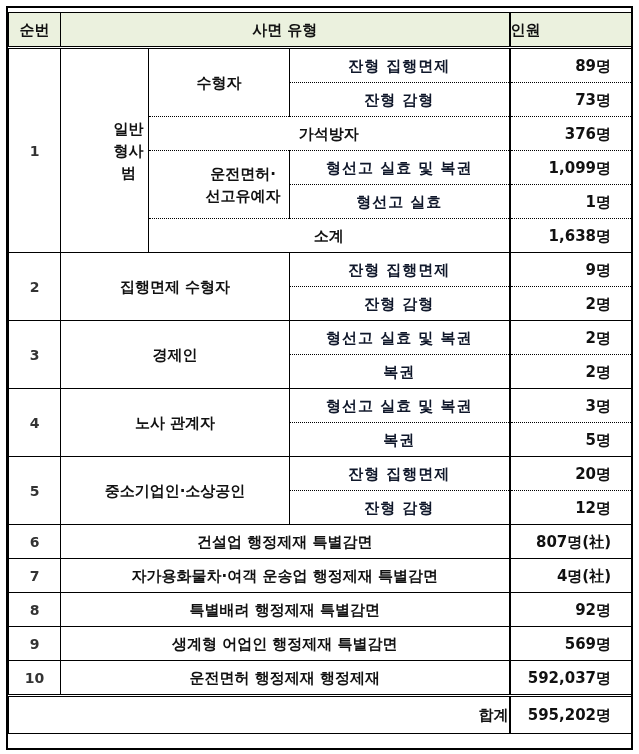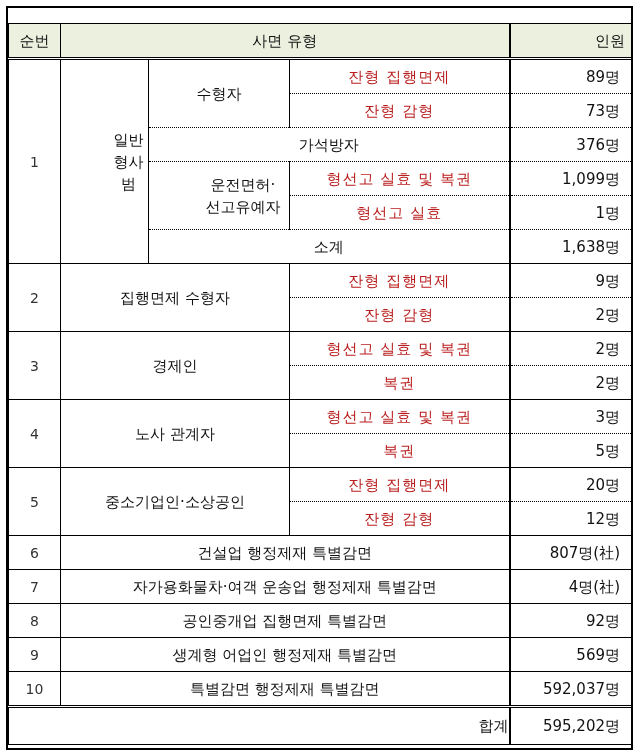--- a/index.html
+++ b/index.html
@@ -1,27 +1,27 @@
 <!DOCTYPE html>
 <html><head>
 <meta charset="utf-8">
 <style>
   html, body { margin: 0; padding: 0; background: #ffffff; }
   body { width: 639px; height: 754px; position: relative; overflow: hidden;
          font-family: "DejaVu Sans", "Liberation Sans", sans-serif; color: #111; }
   .frame { position: absolute; left: 6px; top: 6px; width: 623px; height: 740px;
            border: 2px solid #000; box-sizing: content-box; }
-  table { border-collapse: collapse; table-layout: fixed; width: 623px; position: absolute; left: 0; top: 15px; }
+  table { border-collapse: collapse; table-layout: fixed; width: 623px; position: absolute; left: 0; top: 4px; font-weight: bold; }
   td { border: 1px solid #000; padding: 0; font-size: 15px; text-align: center; vertical-align: middle;
        overflow: hidden; white-space: nowrap; line-height: 22px; }
   tr.h td { background: #ebf1de; height: 33px; border-bottom: 3px double #000; }
   tr.r td { height: 33px; }
   td.num { font-size: 14px; color: #333; }
-  td.cnt { text-align: right; padding-right: 11px; border-left: 2px solid #000; }
-  td.sub { letter-spacing: 1px; color: #b91c1c; }
+  td.cnt { text-align: right; padding-right: 20px; border-left: 2px solid #000; }
+  td.sub { letter-spacing: 1px; color: #0f172a; }
   .dot-b { border-bottom: 1px dotted #000 !important; }
   .dot-t { border-top: 1px dotted #000 !important; }
   tr.total td { height: 36px; border-top: 3px double #000; text-align: right; }
   td.wrap { white-space: normal; line-height: 22px; padding-left: 48px; }
 </style>
 </head>
 <body>
 
 <div class="frame">
 <table>
@@ -29,21 +29,21 @@
     <col style="width:52px">
     <col style="width:88px">
     <col style="width:141px">
     <col style="width:220px">
     <col style="width:122px">
   </colgroup>
   <tbody>
     <tr class="h">
       <td>순번</td>
       <td colspan="3">사면 유형</td>
-      <td class="cnt" style="text-align:right;padding-right:6px">인원</td>
+      <td class="cnt" style="text-align:left;padding-right:6px">인원</td>
     </tr>
 
     <tr class="r">
       <td rowspan="6" class="num">1</td>
       <td rowspan="6" class="wrap">
         <div>일반</div>
         <div>형사범</div>
       </td>
       <td rowspan="2" class="dot-b">수형자</td>
       <td class="sub dot-b">잔형 집행면제</td>
@@ -123,31 +123,31 @@
       <td colspan="3">건설업 행정제재 특별감면</td>
       <td class="cnt">807명(社)</td>
     </tr>
     <tr class="r">
       <td class="num">7</td>
       <td colspan="3">자가용화물차·여객 운송업 행정제재 특별감면</td>
       <td class="cnt">4명(社)</td>
     </tr>
     <tr class="r">
       <td class="num">8</td>
-      <td colspan="3">공인중개업 집행면제 특별감면</td>
+      <td colspan="3">특별배려 행정제재 특별감면</td>
       <td class="cnt">92명</td>
     </tr>
     <tr class="r">
       <td class="num">9</td>
       <td colspan="3">생계형 어업인 행정제재 특별감면</td>
       <td class="cnt">569명</td>
     </tr>
     <tr class="r">
       <td class="num">10</td>
-      <td colspan="3">특별감면 행정제재 특별감면</td>
+      <td colspan="3">운전면허 행정제재 행정제재</td>
       <td class="cnt">592,037명</td>
     </tr>
 
     <tr class="total">
       <td colspan="4">합계</td>
       <td class="cnt">595,202명</td>
     </tr>
   </tbody>
 </table>
 </div>

